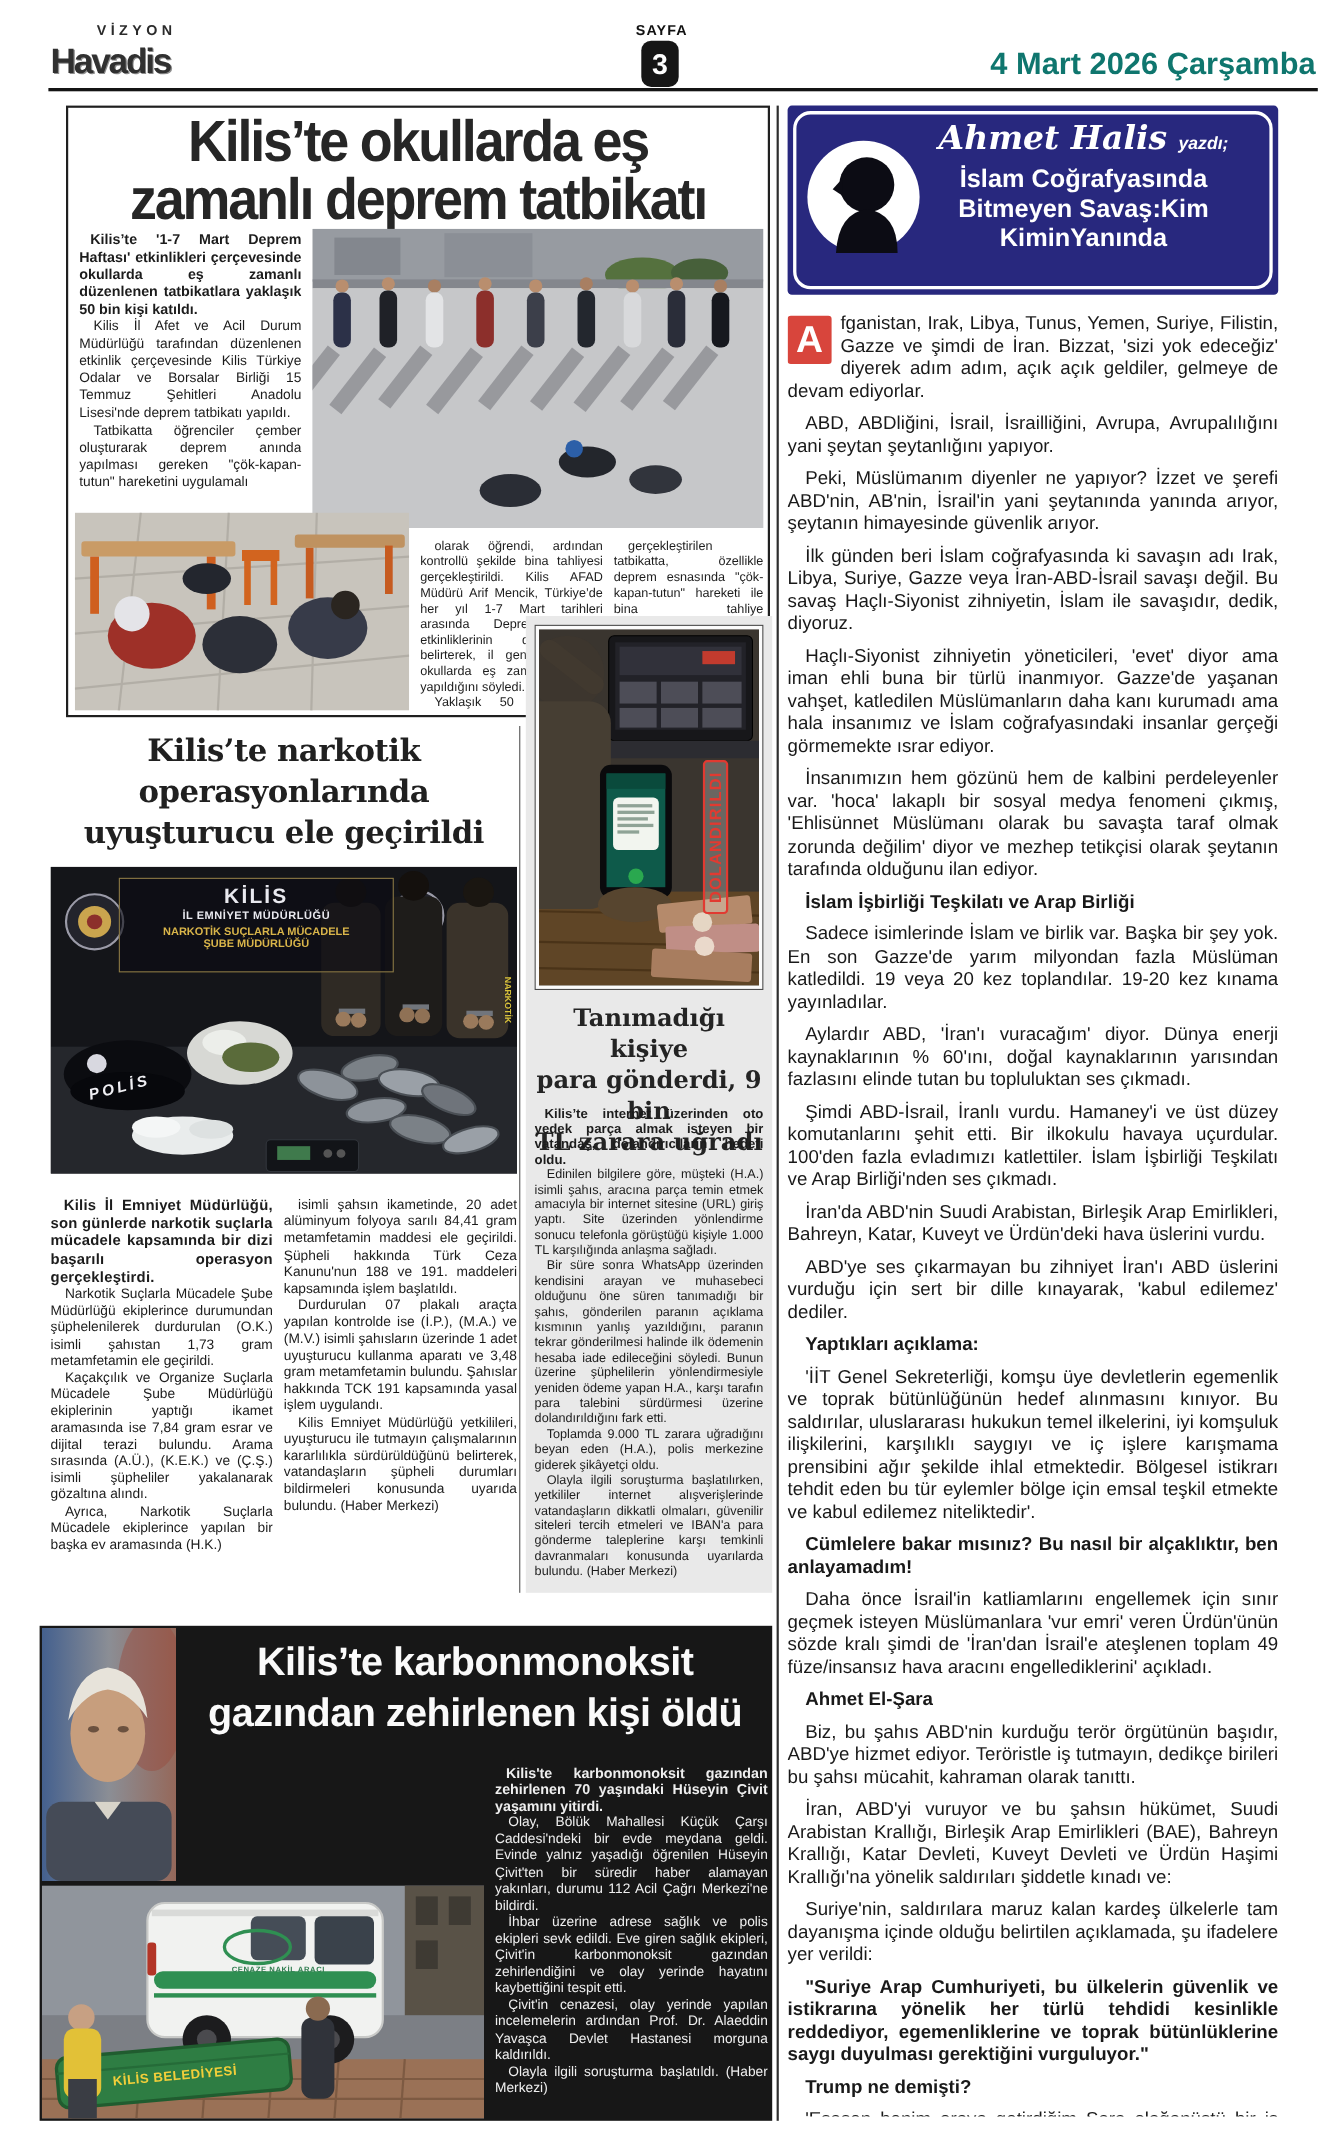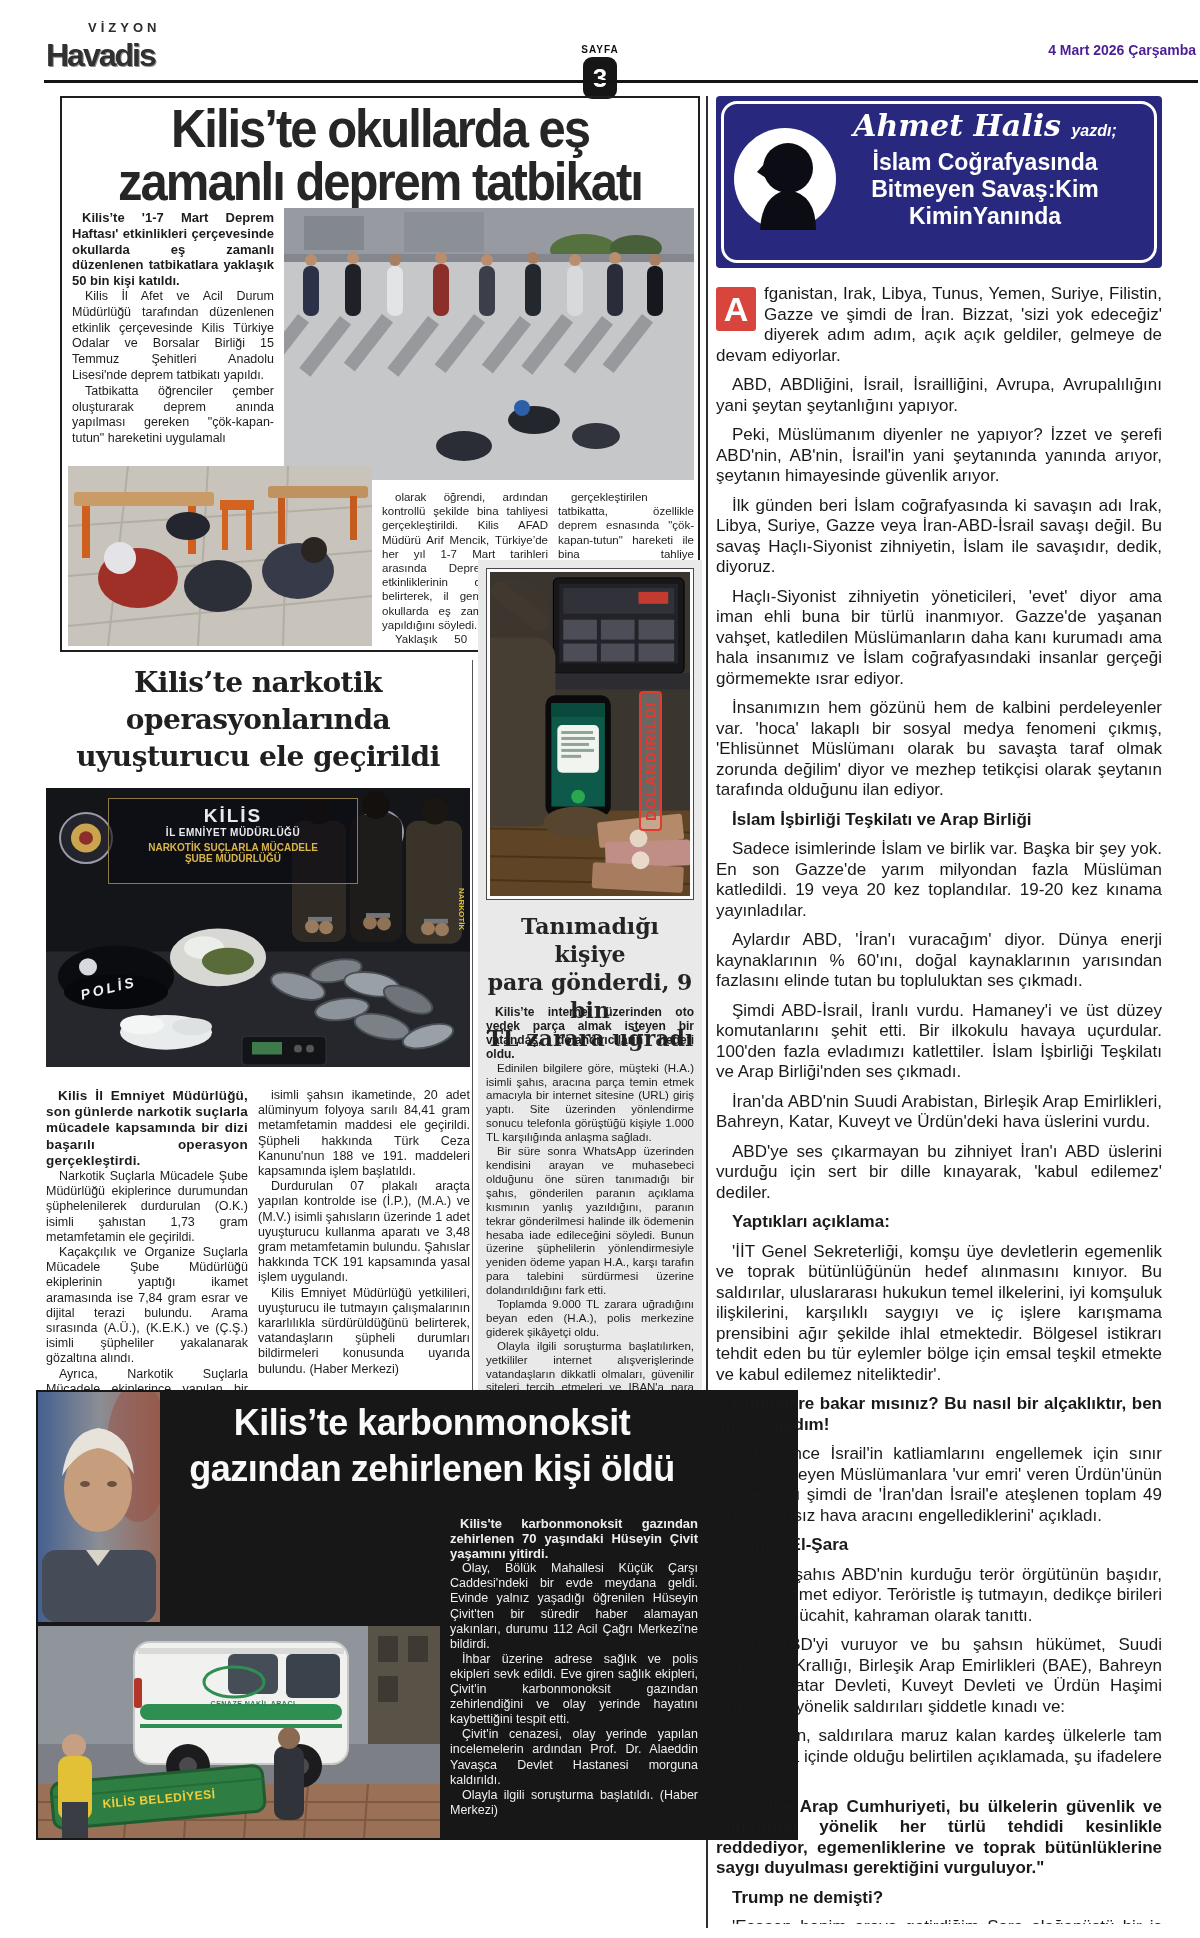--- a/index.html
+++ b/index.html
@@ -5,24 +5,24 @@
   html,body{margin:0;padding:0;background:#fff;}
   .page{position:relative;width:1200px;height:1938px;background:#fff;overflow:hidden;
         font-family:"Liberation Sans",sans-serif;color:#1c1c1c;padding-left:44px;}
 
   
   .logo{position:absolute;left:46px;top:20px;}
   .logo-top{font-size:13px;font-weight:bold;letter-spacing:4px;color:#2b2b2b;margin-left:42px;}
   .logo-main{font-size:32px;font-weight:bold;letter-spacing:-2px;color:#303030;line-height:40px;
              text-shadow:1px 1px 0 #8d8d8d;}
   .badge{position:absolute;left:578px;top:20px;width:44px;text-align:center;}
-  .badge-label{font-size:10px;font-weight:bold;letter-spacing:1px;color:#111;margin-top:24px;}
+  .badge-label{font-size:13px;font-weight:bold;letter-spacing:1px;color:#111;}
   .badge-num{margin:2px auto 0;width:34px;height:42px;background:#161616;border-radius:9px;
              color:#fff;font-size:26px;font-weight:bold;line-height:42px;text-align:center;}
-  .date{position:absolute;right:48px;top:42px;font-size:14px;font-weight:bold;color:#4c1d95;}
+  .date{position:absolute;right:48px;top:42px;font-size:28px;font-weight:bold;color:#0f766e;}
   .header-rule{position:absolute;left:44px;right:46px;top:80px;height:3px;background:#141414;}
 
   
   .vsep-main{position:absolute;left:706px;top:96px;width:2px;height:1832px;background:#2e2e2e;}
   .vsep-mid{position:absolute;left:472px;top:660px;width:1px;height:788px;background:#555;}
 
   
   .quake{position:absolute;left:60px;top:96px;width:640px;height:556px;border:2px solid #1f1f1f;box-sizing:border-box;}
   .q-head{text-align:center;font-weight:bold;font-size:49px;line-height:49px;letter-spacing:-2px;
           color:#262626;margin-top:5px;transform:scaleY(1.08);transform-origin:top;}
@@ -65,21 +65,21 @@
             color:#e13a31;border:2.5px solid #e13a31;border-radius:4px;padding:1px 8px;
             font-size:15px;font-weight:bold;letter-spacing:1px;background:rgba(255,252,248,.25);white-space:nowrap;}
   .s-head{position:absolute;left:4px;top:352px;width:216px;text-align:center;
           font-family:"DejaVu Serif",serif;font-weight:bold;font-size:22px;line-height:28px;color:#242424;}
   .s-body{position:absolute;left:8px;top:446px;width:208px;height:436px;font-size:11.5px;line-height:13.9px;
           text-align:justify;overflow:hidden;}
   .s-body p{margin:0;text-indent:11px;}
   .s-body p.lead{font-weight:bold;font-size:12px;text-indent:9px;}
 
   
-  .mono{position:absolute;left:36px;top:1390px;width:762px;height:450px;background:#171717;}
+  .mono{position:absolute;left:36px;top:1478px;width:666px;height:450px;background:#171717;}
   .photoM1{left:2px;top:2px;width:122px;height:230px;}
   .m-head{position:absolute;left:130px;top:10px;width:532px;text-align:center;color:#fafafa;
           font-weight:bold;font-size:36px;line-height:46px;letter-spacing:-0.5px;}
   .photoM2{left:2px;top:236px;width:402px;height:212px;}
   .pm-coffin-label{position:absolute;left:26px;top:166px;width:190px;text-align:center;color:#f2cf3a;
                    font-weight:bold;font-size:12px;letter-spacing:.5px;transform:rotate(-5deg);}
   .pm-van-label{position:absolute;left:150px;top:74px;width:130px;text-align:center;color:#2f7d4f;
                 font-size:7px;font-weight:bold;letter-spacing:.5px;}
   .m-body{position:absolute;left:414px;top:126px;width:248px;height:318px;color:#efefef;
           font-size:12.5px;line-height:15.1px;text-align:justify;overflow:hidden;}

